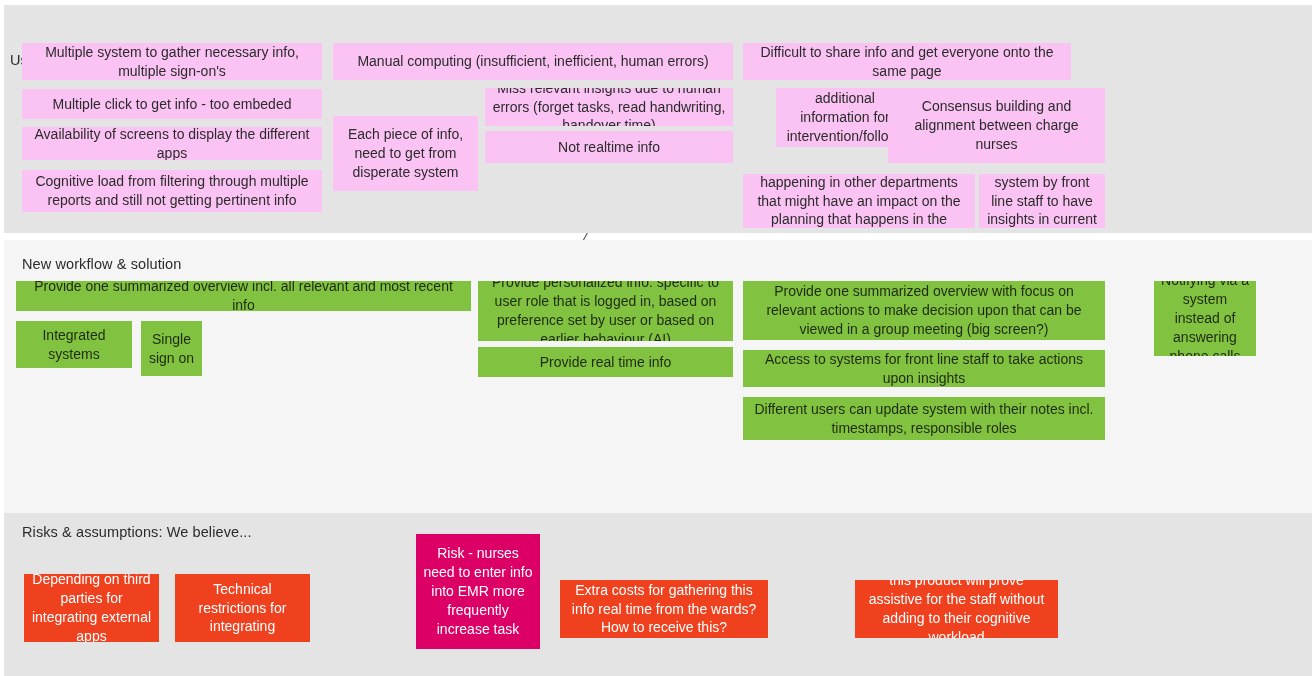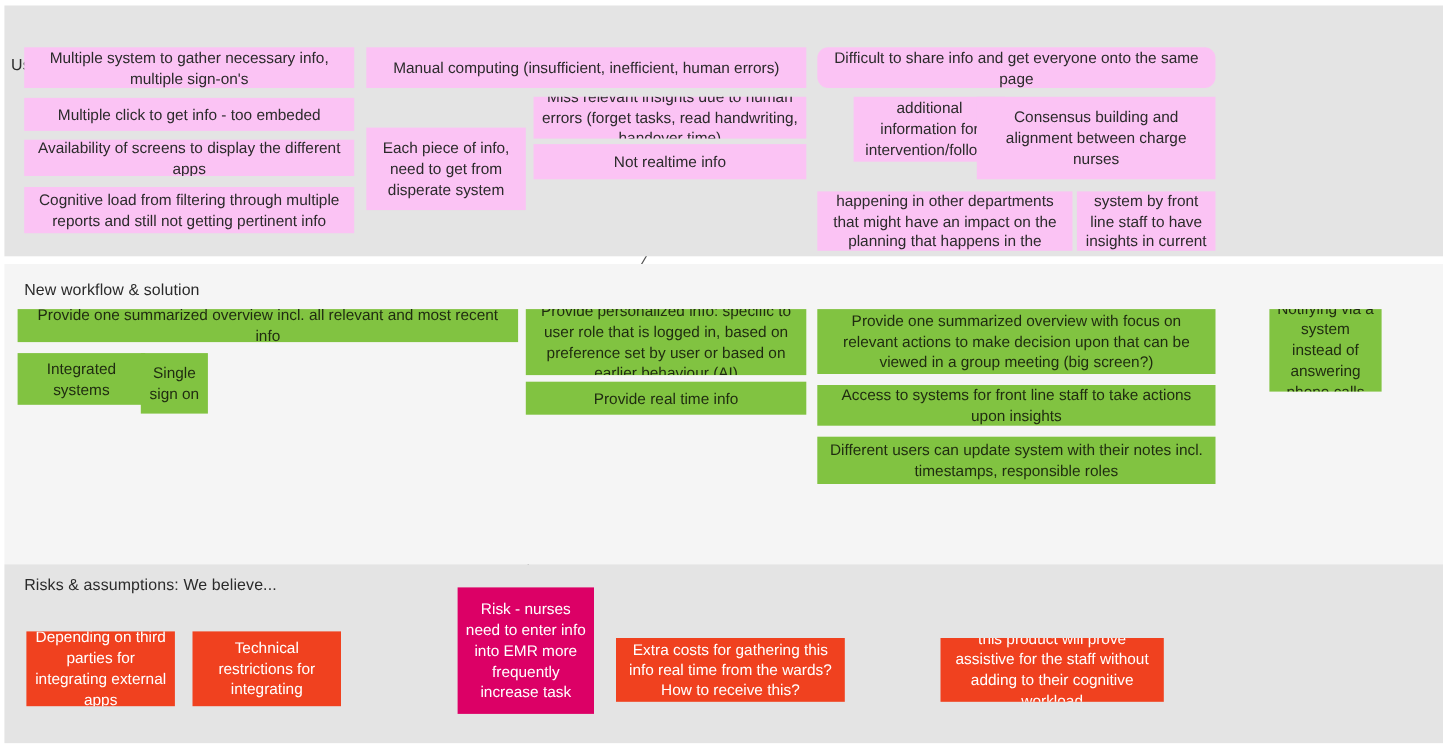--- a/index.html
+++ b/index.html
@@ -101,21 +101,21 @@
       </div>
       <div class="note pink" style="left: 333px; top: 88px; width: 145px; height: 75px; margin-top: 28px;">
         <span>Each piece of info, need to get from disperate system</span>
       </div>
       <div class="note pink" style="left: 485px; top: 88px; width: 248px; height: 38px;">
         <span>Miss relevant insights due to human errors (forget tasks, read handwriting, handover time)</span>
       </div>
       <div class="note pink" style="left: 485px; top: 131px; width: 248px; height: 32px;">
         <span>Not realtime info</span>
       </div>
-      <div class="note pink" style="left: 743px; top: 43px; width: 362px; height: 37px; border-radius: 10px;">
+      <div class="note pink" style="left: 743px; top: 43px; width: 328px; height: 37px;">
         <span>Difficult to share info and get everyone onto the same page</span>
       </div>
       <div class="note pink" style="left: 776px; top: 88px; width: 138px; height: 59px;">
         <span>Availability of additional information for intervention/follow-up action</span>
       </div>
       <div class="note pink" style="left: 888px; top: 88px; width: 217px; height: 75px; justify-content: flex-end;">
         <span>Consensus building and alignment between charge nurses</span>
       </div>
       <div class="note pink" style="left: 743px; top: 174px; width: 232px; height: 54px;">
         <span>Managing and tracking changes happening in other departments that might have an impact on the planning that happens in the meeting</span>
@@ -124,21 +124,21 @@
         <span>No acces to system by front line staff to have insights in current status</span>
       </div>
       <div class="panel panel-light" style="left: 4px; top: 240px; width: 1308px; height: 273px;"></div>
       <div class="section-title" style="left: 22px; top: 256px;">New workflow &amp; solution</div>
       <div class="note green" style="left: 16px; top: 281px; width: 455px; height: 30px;">
         <span>Provide one summarized overview incl. all relevant and most recent info</span>
       </div>
       <div class="note green" style="left: 16px; top: 321px; width: 116px; height: 47px;">
         <span>Integrated systems</span>
       </div>
-      <div class="note green" style="left: 128px; top: 321px; width: 61px; height: 55px; text-align: center;">
+      <div class="note green" style="left: 141px; top: 321px; width: 61px; height: 55px; text-align: center;">
         <span>Single sign on</span>
       </div>
       <div class="note green" style="left: 478px; top: 281px; width: 255px; height: 60px;">
         <span>Provide personalized info: specific to user role that is logged in, based on preference set by user or based on earlier behaviour (AI)</span>
       </div>
       <div class="note green" style="left: 478px; top: 347px; width: 255px; height: 24px;">
         <span>Provide real time info</span>
       </div>
       <div class="note green" style="left: 743px; top: 281px; width: 362px; height: 59px;">
         <span>Provide one summarized overview with focus on relevant actions to make decision upon that can be viewed in a group meeting (big screen?)</span>

